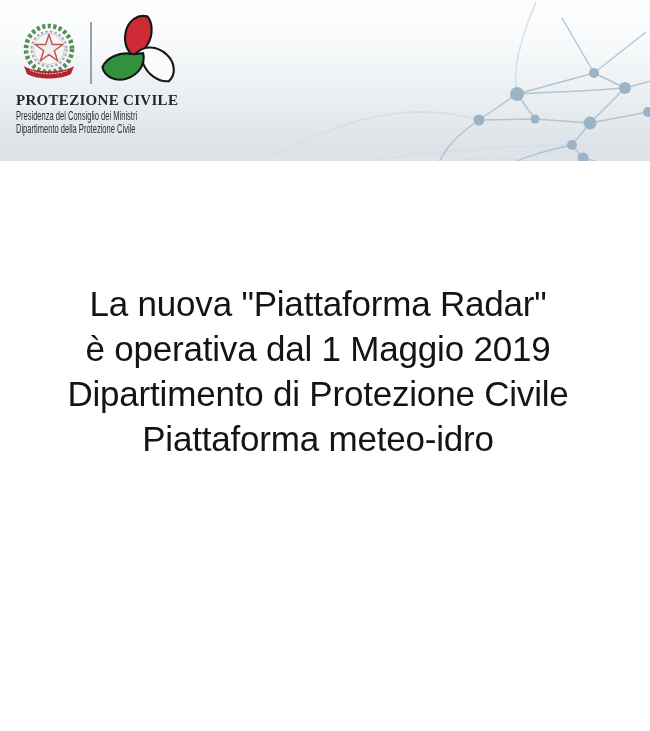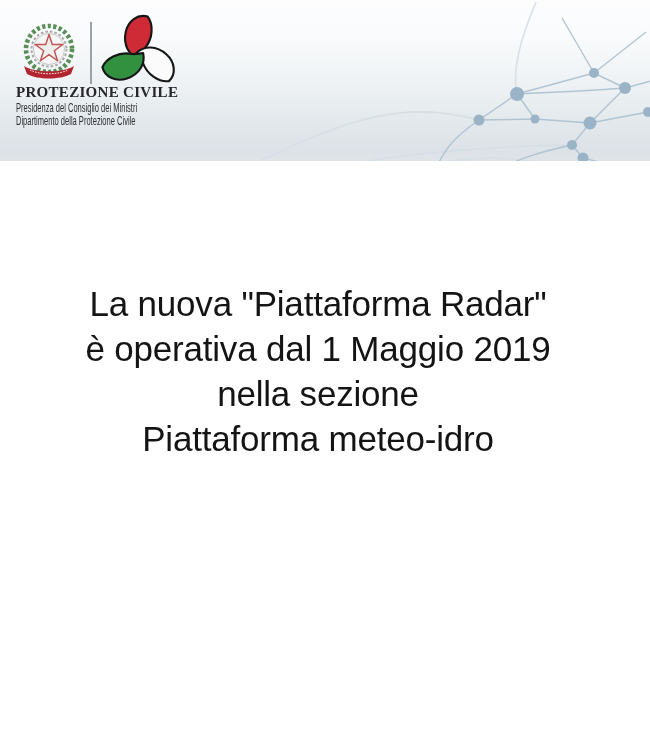--- a/index.html
+++ b/index.html
@@ -22,21 +22,21 @@
       #e8edf0 65%, #e0e6ea 82%, #dce2e7 94%, #dfe4e8 100%);
     overflow: hidden;
   }
   .network-svg { position: absolute; top: 0; right: 0; }
   .logo-emblem { position: absolute; left: 20px; top: 22px; }
   .logo-divider {
     position: absolute; left: 90px; top: 22px;
     width: 2px; height: 62px; background: #9aa2a8;
   }
   .logo-pinwheel { position: absolute; left: 101px; top: 11px; }
-  .org-text { position: absolute; left: 16px; top: 84px; }
+  .org-text { position: absolute; left: 16px; top: 92px; }
   .org-name {
     font-family: "Liberation Serif", serif;
     font-weight: bold;
     font-size: 15px;
     line-height: 16px;
     letter-spacing: 0.3px;
     color: #26262a;
     white-space: nowrap;
   }
   .org-sub {
@@ -138,17 +138,17 @@
     <div class="org-text">
       <div class="org-name">PROTEZIONE CIVILE</div>
       <div class="org-sub first">Presidenza del Consiglio dei Ministri</div>
       <div class="org-sub">Dipartimento della Protezione Civile</div>
     </div>
   </div>
 
   <div class="notice">
     <div class="notice-line">La nuova "Piattaforma Radar"</div>
     <div class="notice-line">è operativa dal 1 Maggio 2019</div>
-    <div class="notice-line">nella sezione</div>
+    <div class="notice-line">Dipartimento di Protezione Civile</div>
     <div class="notice-line">Piattaforma meteo-idro</div>
   </div>
 
 </div>
 
 </body></html>

